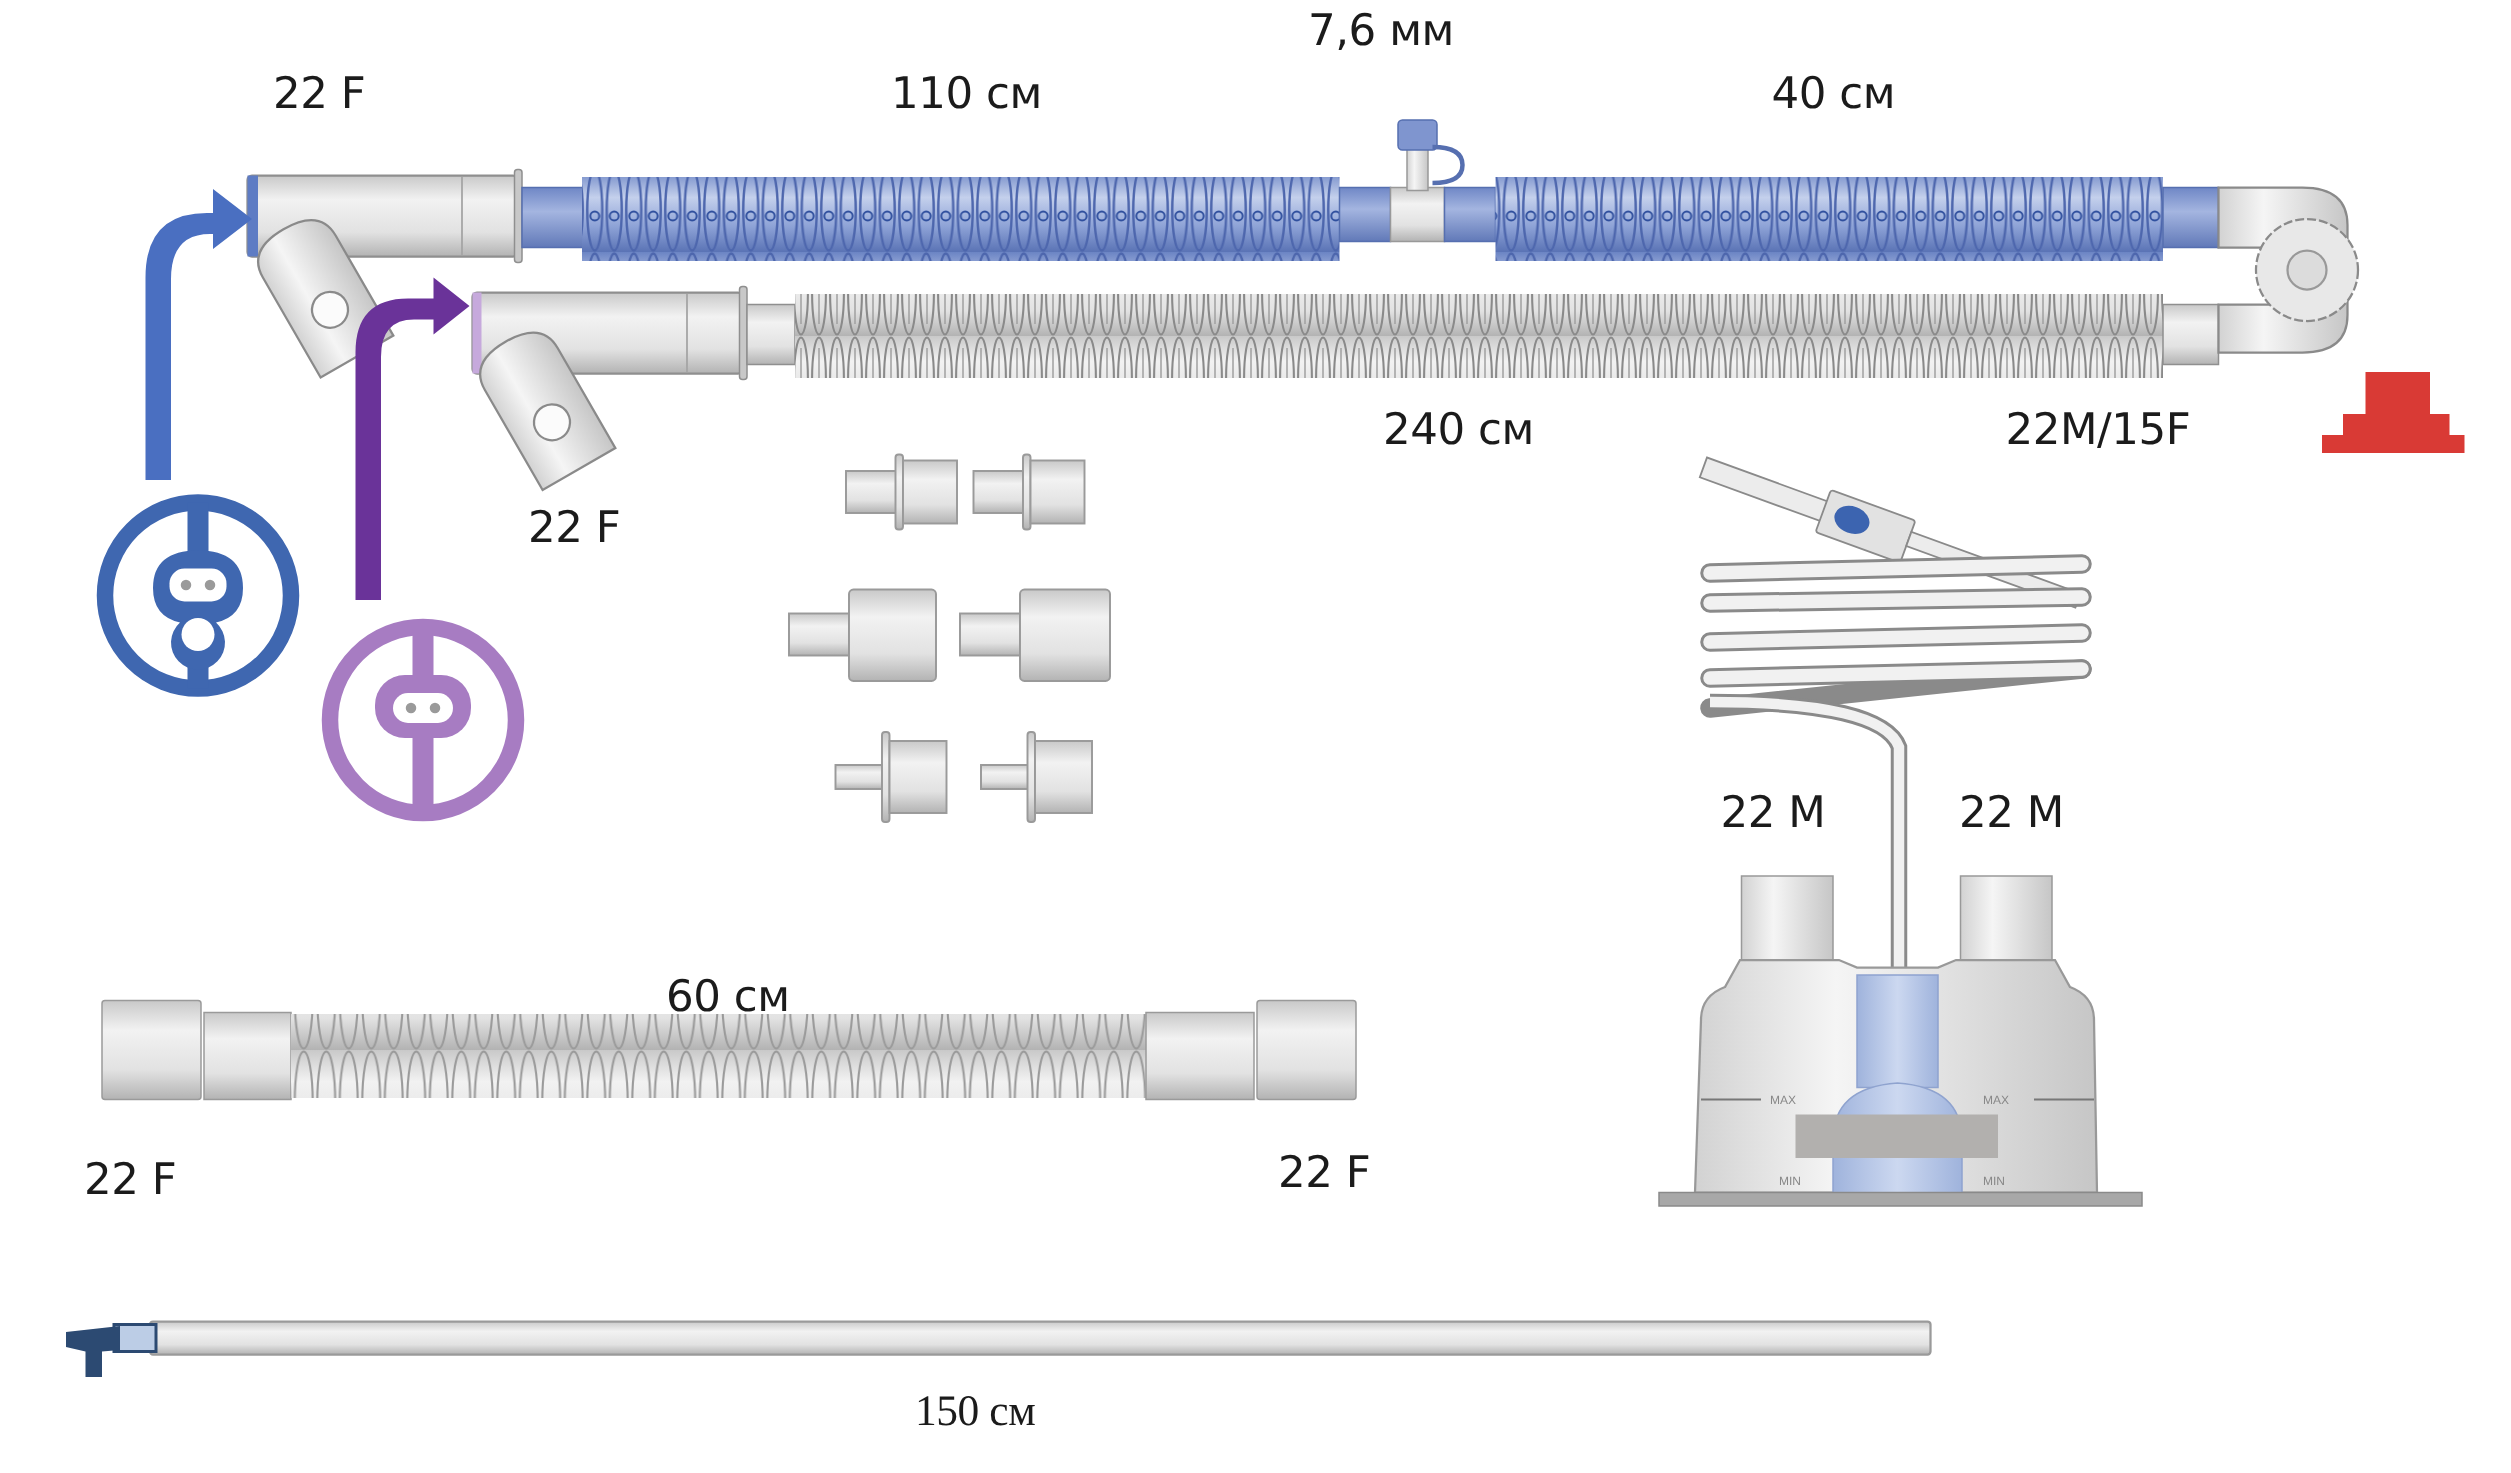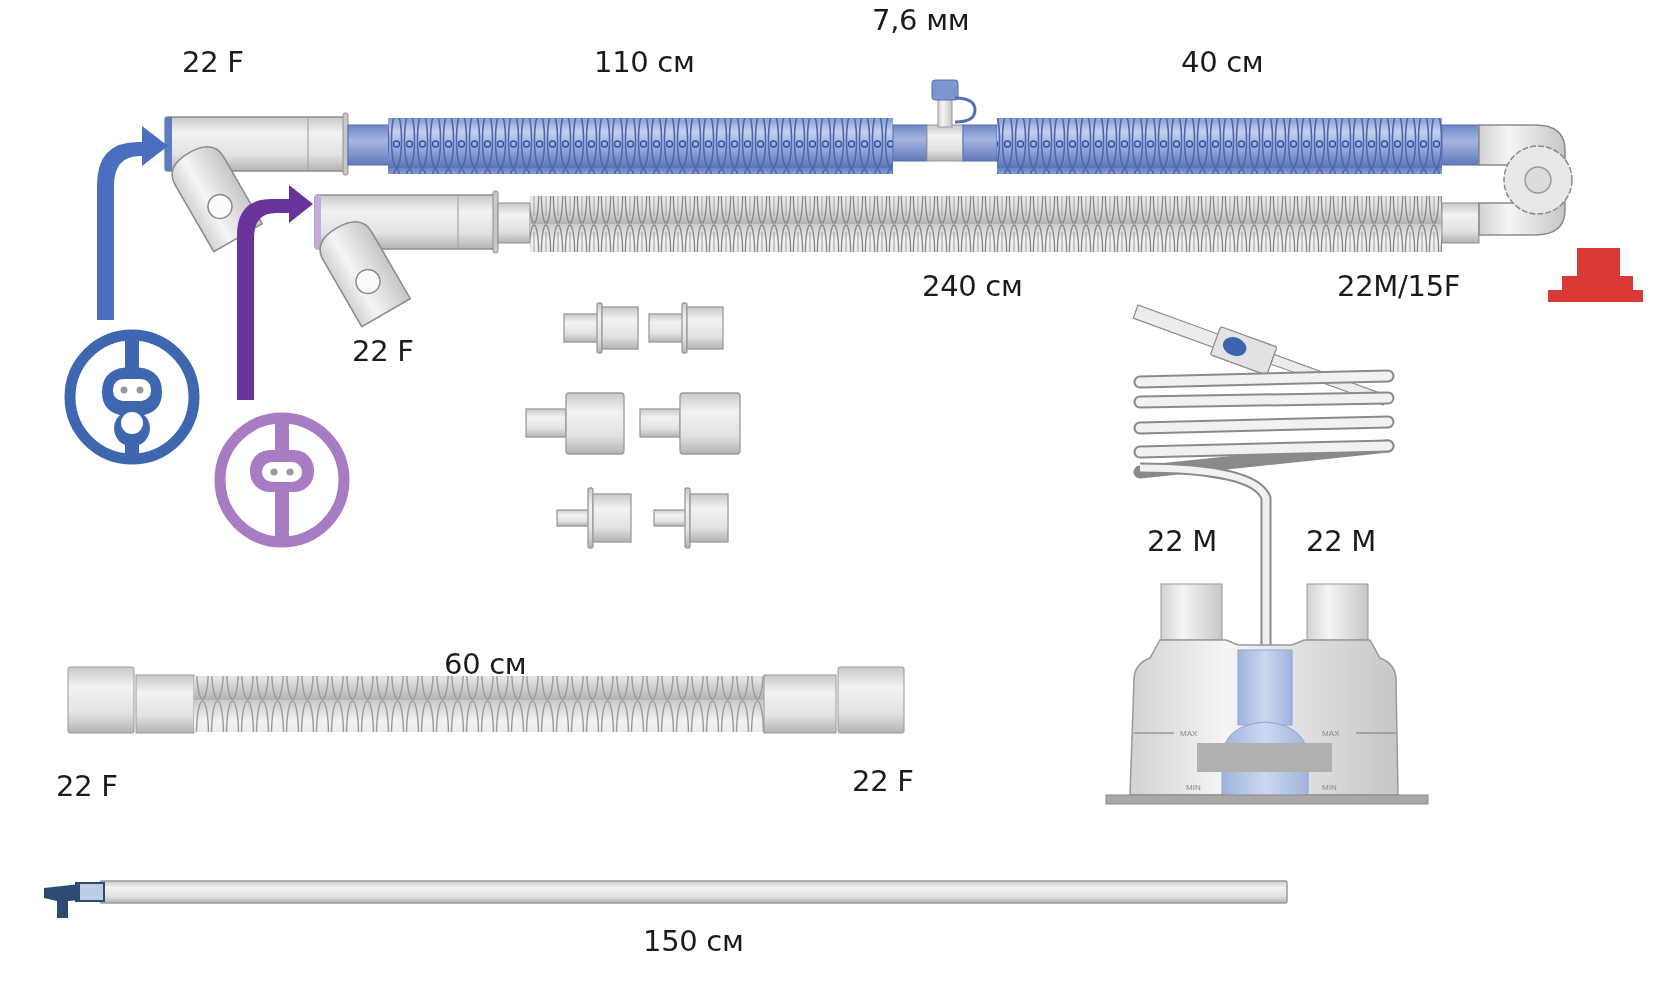--- a/index.html
+++ b/index.html
@@ -223,13 +223,13 @@
 <div class="lbl" style="left:872px; top:6px;">7,6 мм</div>
 <div class="lbl" style="left:1181px; top:48px;">40 см</div>
 <div class="lbl" style="left:922px; top:272px;">240 см</div>
 <div class="lbl" style="left:1337px; top:272px;">22M/15F</div>
 <div class="lbl" style="left:352px; top:337px;">22 F</div>
 <div class="lbl" style="left:1147px; top:527px;">22 M</div>
 <div class="lbl" style="left:1306px; top:527px;">22 M</div>
 <div class="lbl" style="left:444px; top:610px;margin-top:40px;">60 см</div>
 <div class="lbl" style="left:56px; top:772px;">22 F</div>
 <div class="lbl" style="left:852px; top:767px;">22 F</div>
-<div class="lbl" style="left:643px; top:927px;">150 см</div>
+<div class="lbl" style="left:610px; top:927px;font-family:Liberation Serif, serif;">150 см</div>
 
 </body></html>

